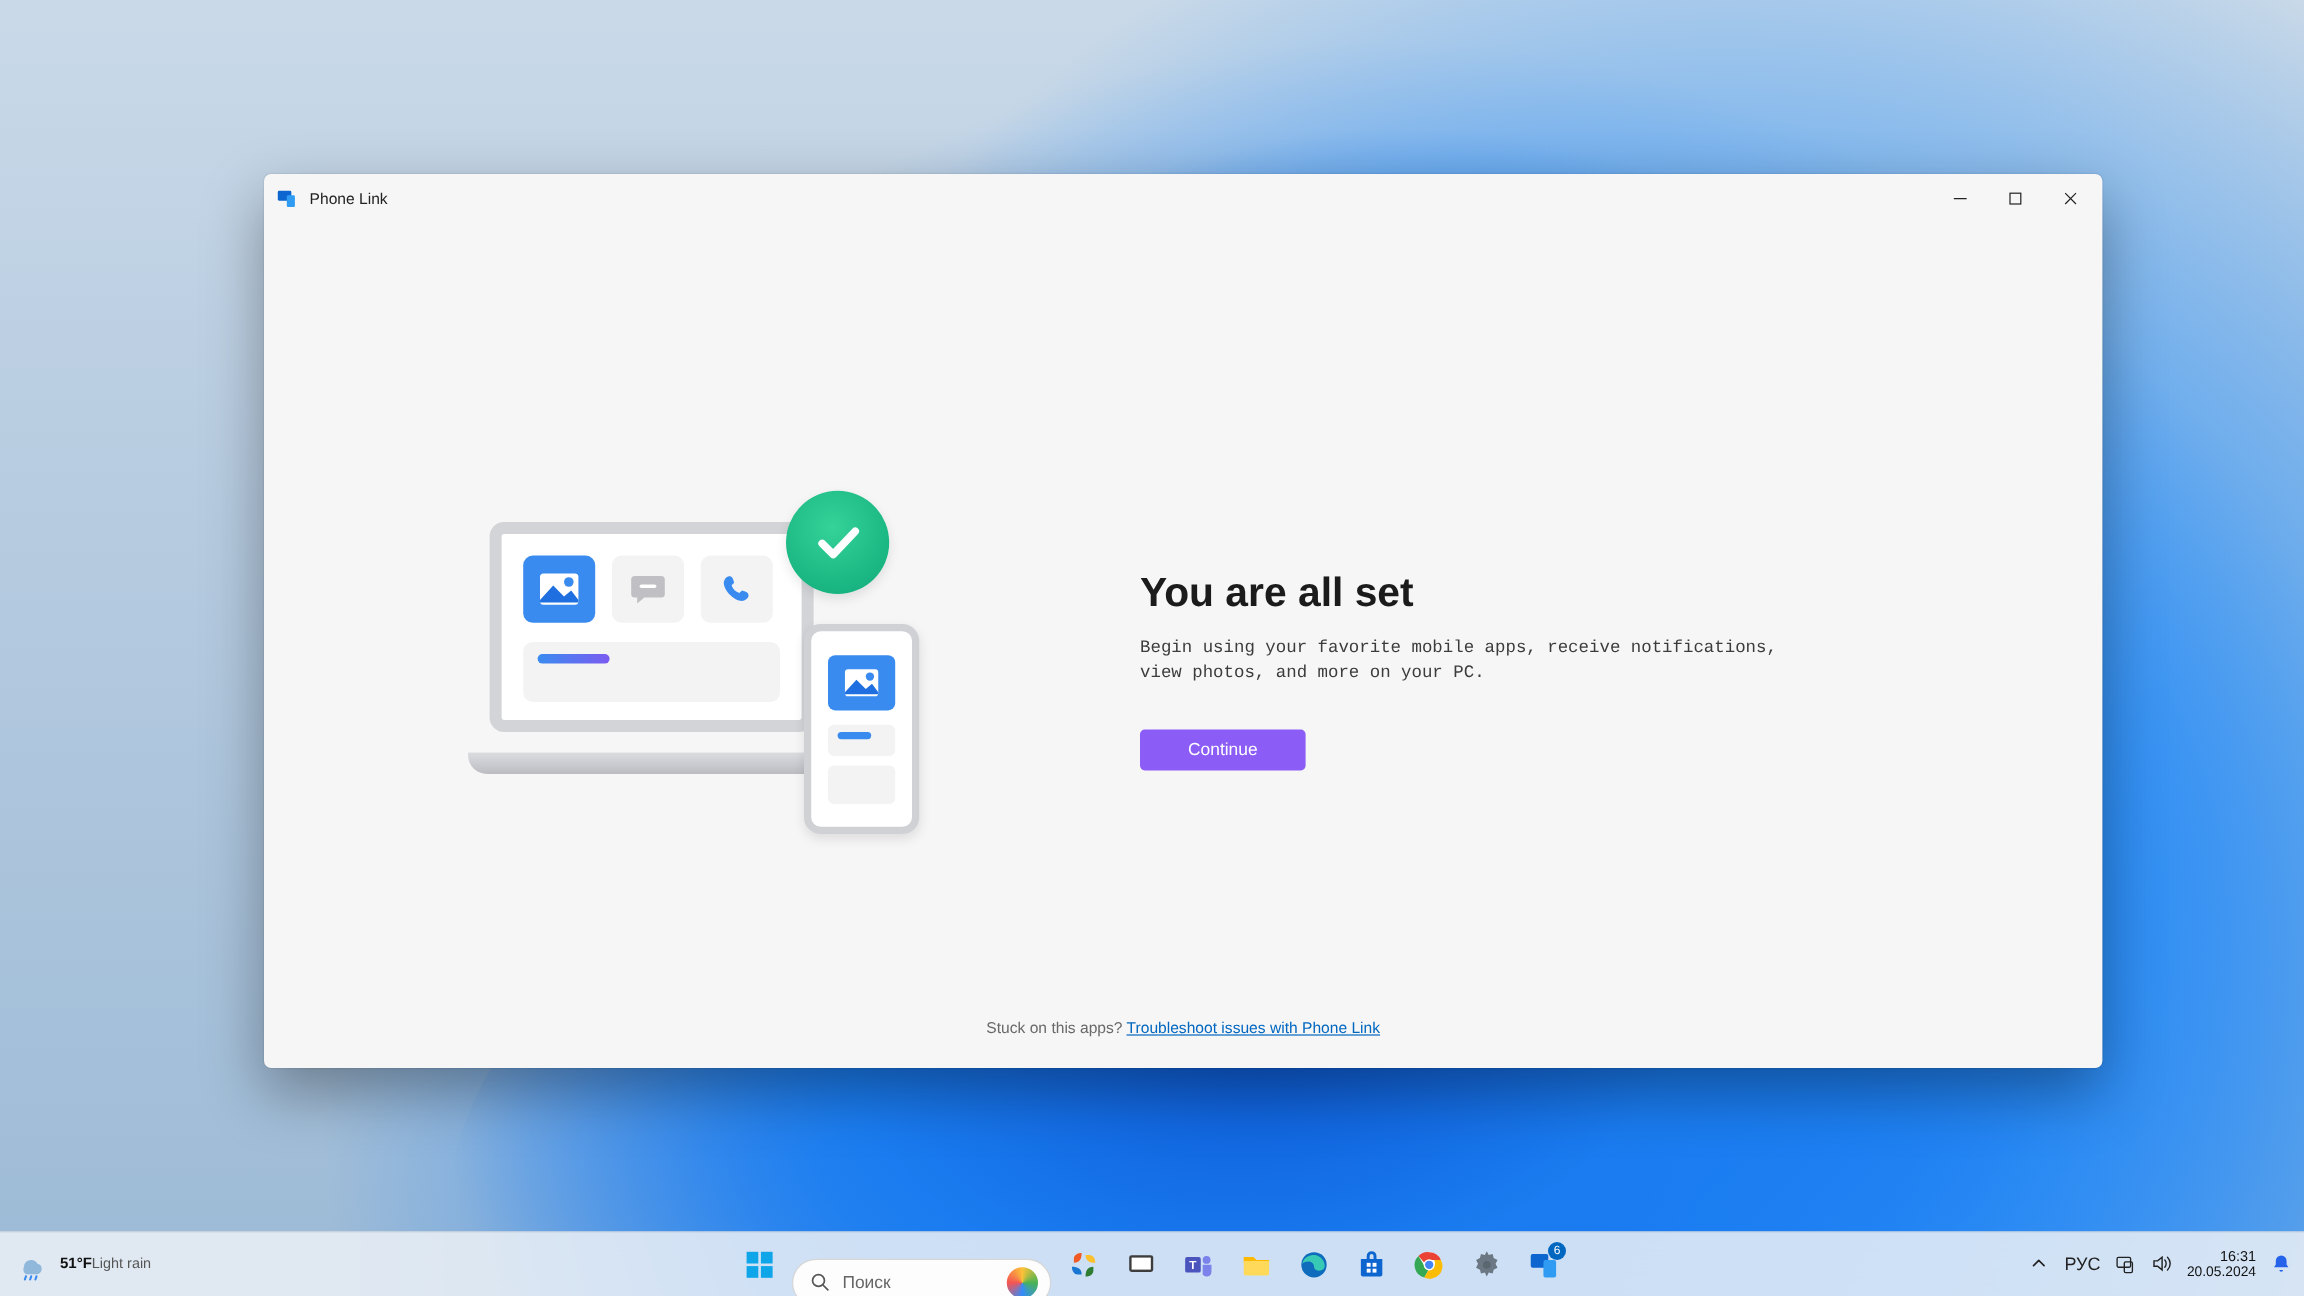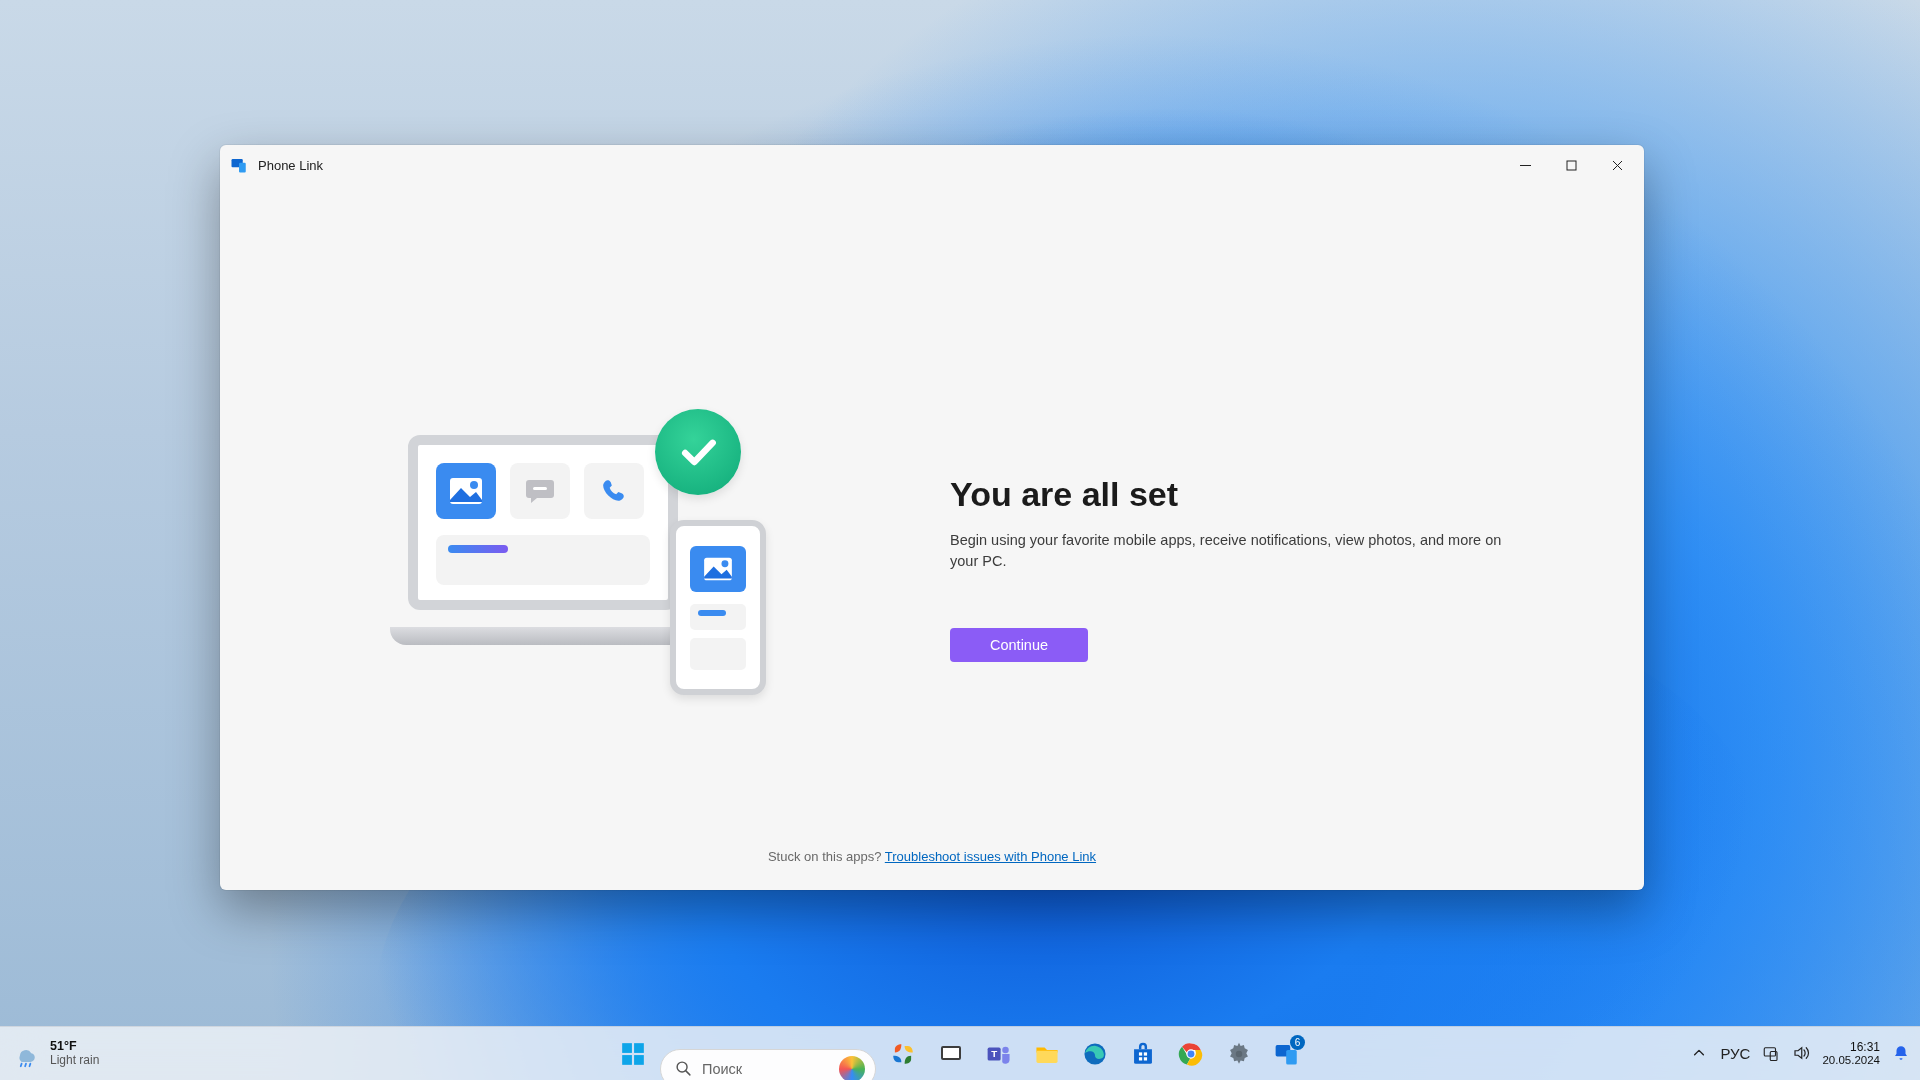--- a/index.html
+++ b/index.html
@@ -20,21 +20,21 @@
     background:radial-gradient(ellipse at 50% 40%, #0d5bd8 0%, #1a7cf0 35%, rgba(26,124,240,0) 70%);
     transform:rotate(-8deg);
   }
   .swirl::after {
     width:900px; height:500px; left:720px; top:70px;
     background:radial-gradient(ellipse at 50% 50%, #2a8bf5 0%, rgba(42,139,245,0) 60%);
   }
 
   
   .window {
-    position:absolute; left:220px; top:145px; width:1424px; height:745px;
+    position:absolute; left:220px; top:145px; width:1532px; height:745px;
     background:#f6f6f6; border-radius:6px; box-shadow:0 20px 50px rgba(0,0,0,.35), 0 0 0 1px rgba(0,0,0,.05);
     display:flex; flex-direction:column;
   }
   .titlebar { height:40px; display:flex; align-items:center; padding:0 4px 0 10px; }
   .titlebar .appicon { width:18px; height:18px; margin-right:10px; display:flex; align-items:center; justify-content:center; }
   .titlebar .apptitle { font-size:13px; color:#222; }
   .wincontrols { margin-left:auto; display:flex; }
   .winbtn { width:46px; height:32px; display:flex; align-items:center; justify-content:center; color:#222; }
 
   .content { flex:1; position:relative; }
@@ -59,36 +59,36 @@
   .mobile { position:absolute; left:280px; top:105px; width:96px; height:175px; background:#fff; border:6px solid #cfd1d5; border-radius:14px; box-shadow:0 4px 10px rgba(0,0,0,.1); }
   .mobile .mcard { position:absolute; left:14px; top:20px; width:56px; height:46px; background:#3a8bf0; border-radius:6px; display:flex; align-items:center; justify-content:center; }
   .mobile .mcard svg { width:32px; height:26px; }
   .mobile .mbar1 { position:absolute; left:14px; top:78px; width:56px; height:26px; background:#f3f3f3; border-radius:5px; }
   .mobile .mbar1::before { content:""; position:absolute; left:8px; top:6px; width:28px; height:6px; background:#3a8bf0; border-radius:3px; }
   .mobile .mbar2 { position:absolute; left:14px; top:112px; width:56px; height:32px; background:#f3f3f3; border-radius:5px; }
 
   
   .panel { position:absolute; left:730px; top:290px; width:590px; }
   .panel h1 { font-size:34px; font-weight:600; color:#1b1b1b; margin-bottom:16px; }
-  .panel p { font-size:14.5px; color:#3c3c3c; line-height:1.45; margin-bottom:56px; max-width:570px; }
+  .panel p { font-size:14.5px; color:#3c3c3c; line-height:1.45; margin-bottom:36px; max-width:570px;font-family:Liberation Mono, monospace; }
   .panel button { background:#8b5cf6; border:none; color:#fff; font-size:14.5px; padding:9px 40px; border-radius:4px; cursor:pointer; }
 
   .footer { position:absolute; left:0; right:0; bottom:26px; text-align:center; font-size:13px; color:#696969; }
   .footer a { color:#0067c0; text-decoration:underline; cursor:pointer; }
 
   
   .taskbar {
     position:absolute; left:0; right:0; bottom:0; height:54px;
     background:rgba(235,240,246,.86); backdrop-filter:blur(20px);
     border-top:1px solid rgba(0,0,0,.08);
     display:flex; align-items:center;
   }
   .task-left { position:absolute; left:12px; display:flex; align-items:center; gap:10px; }
   .task-left .wicon { width:28px; height:28px; }
-  .task-left .wtext { display:flex; flex-direction:column; line-height:1.1; }
+  .task-left .wtext { display:flex; flex-direction:row; line-height:1.1;align-items:flex-end; }
   .task-left .wtext .t1 { font-size:12.5px; font-weight:600; color:#111; }
   .task-left .wtext .t2 { font-size:12px; color:#555; }
 
   .task-center { margin:0 auto; display:flex; align-items:center; gap:6px; }
   .ticon { width:42px; height:42px; border-radius:4px; display:flex; align-items:center; justify-content:center; cursor:pointer; position:relative; }
   .searchbox { width:216px; height:40px; background:#fdfdfe; border:1px solid #d6d6d6; border-radius:20px; display:flex; align-items:center; padding:0 10px 0 14px; gap:10px; position:relative;margin-top:30px; }
   .searchbox .stext { font-size:14.5px; color:#666; flex:1; }
   .searchbox .sright { width:26px; height:26px; border-radius:50%; background:conic-gradient(#f6c244,#4fb05a,#3a8bf0,#e95757,#f6c244); filter:saturate(1.1); }
   .badge { position:absolute; top:2px; right:3px; background:#0067c0; color:#fff; font-size:10px; min-width:15px; height:15px; border-radius:8px; display:flex; align-items:center; justify-content:center; padding:0 3px; }
 

